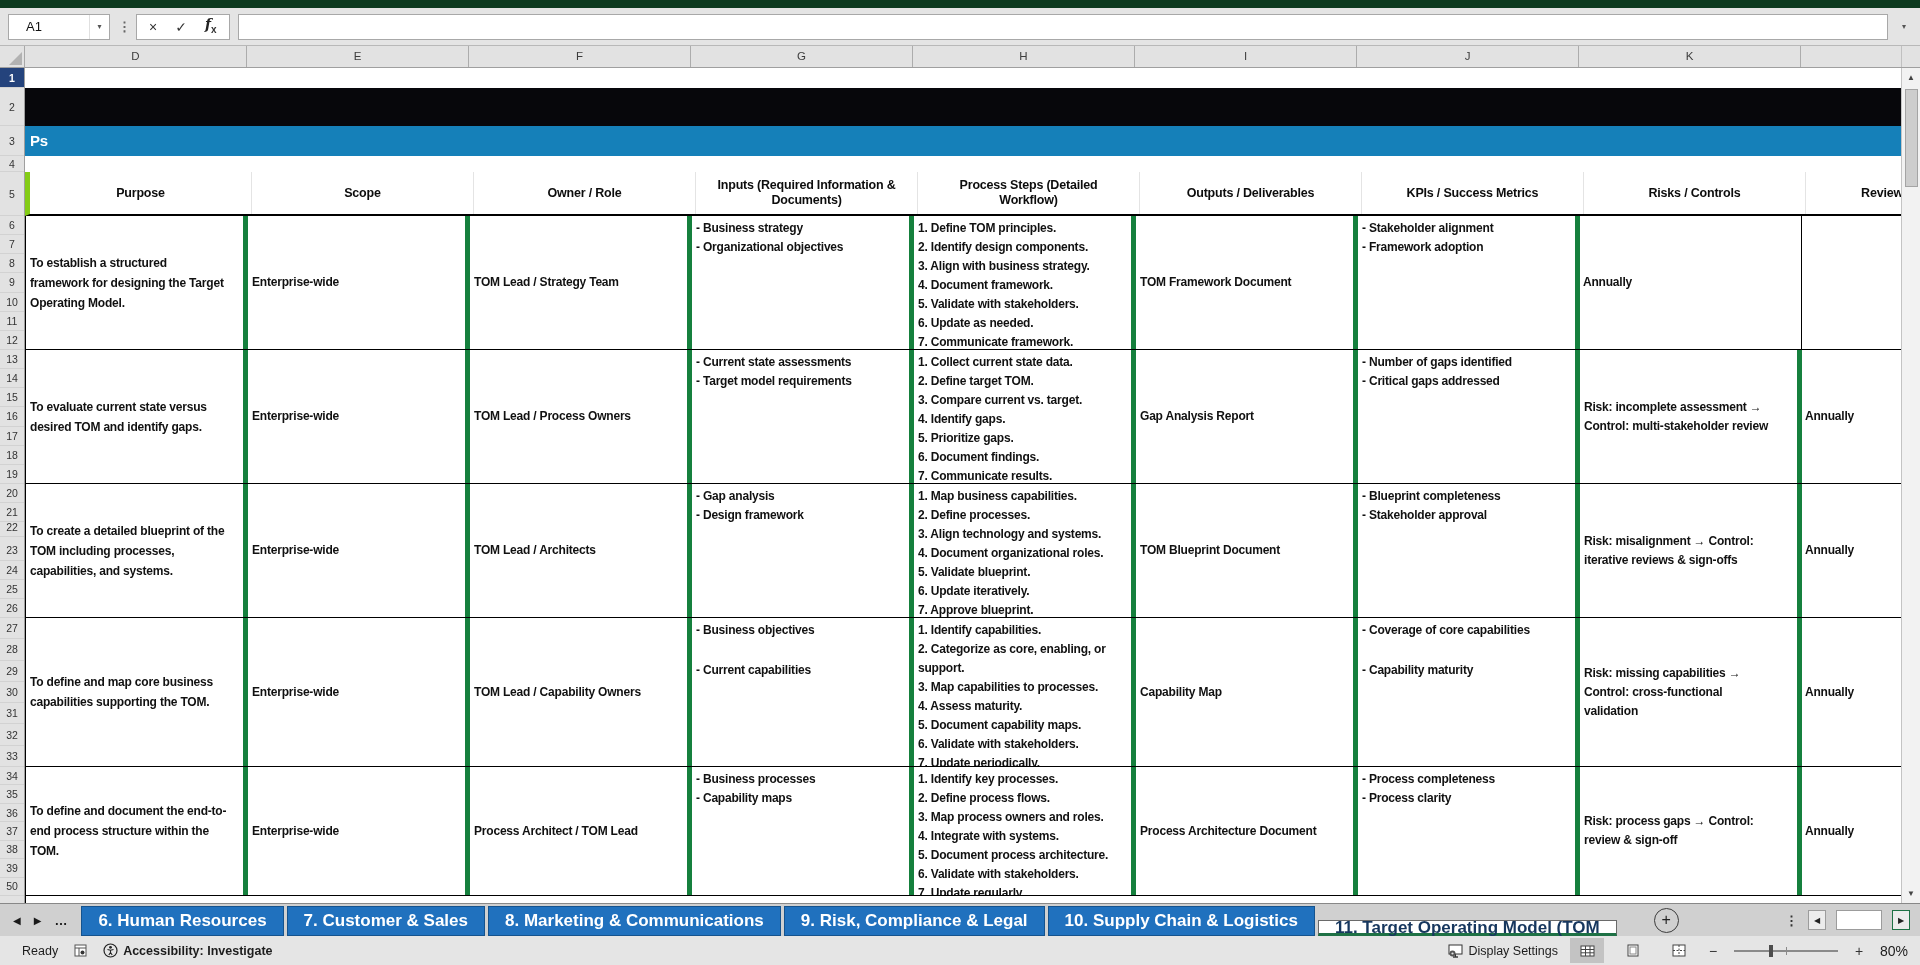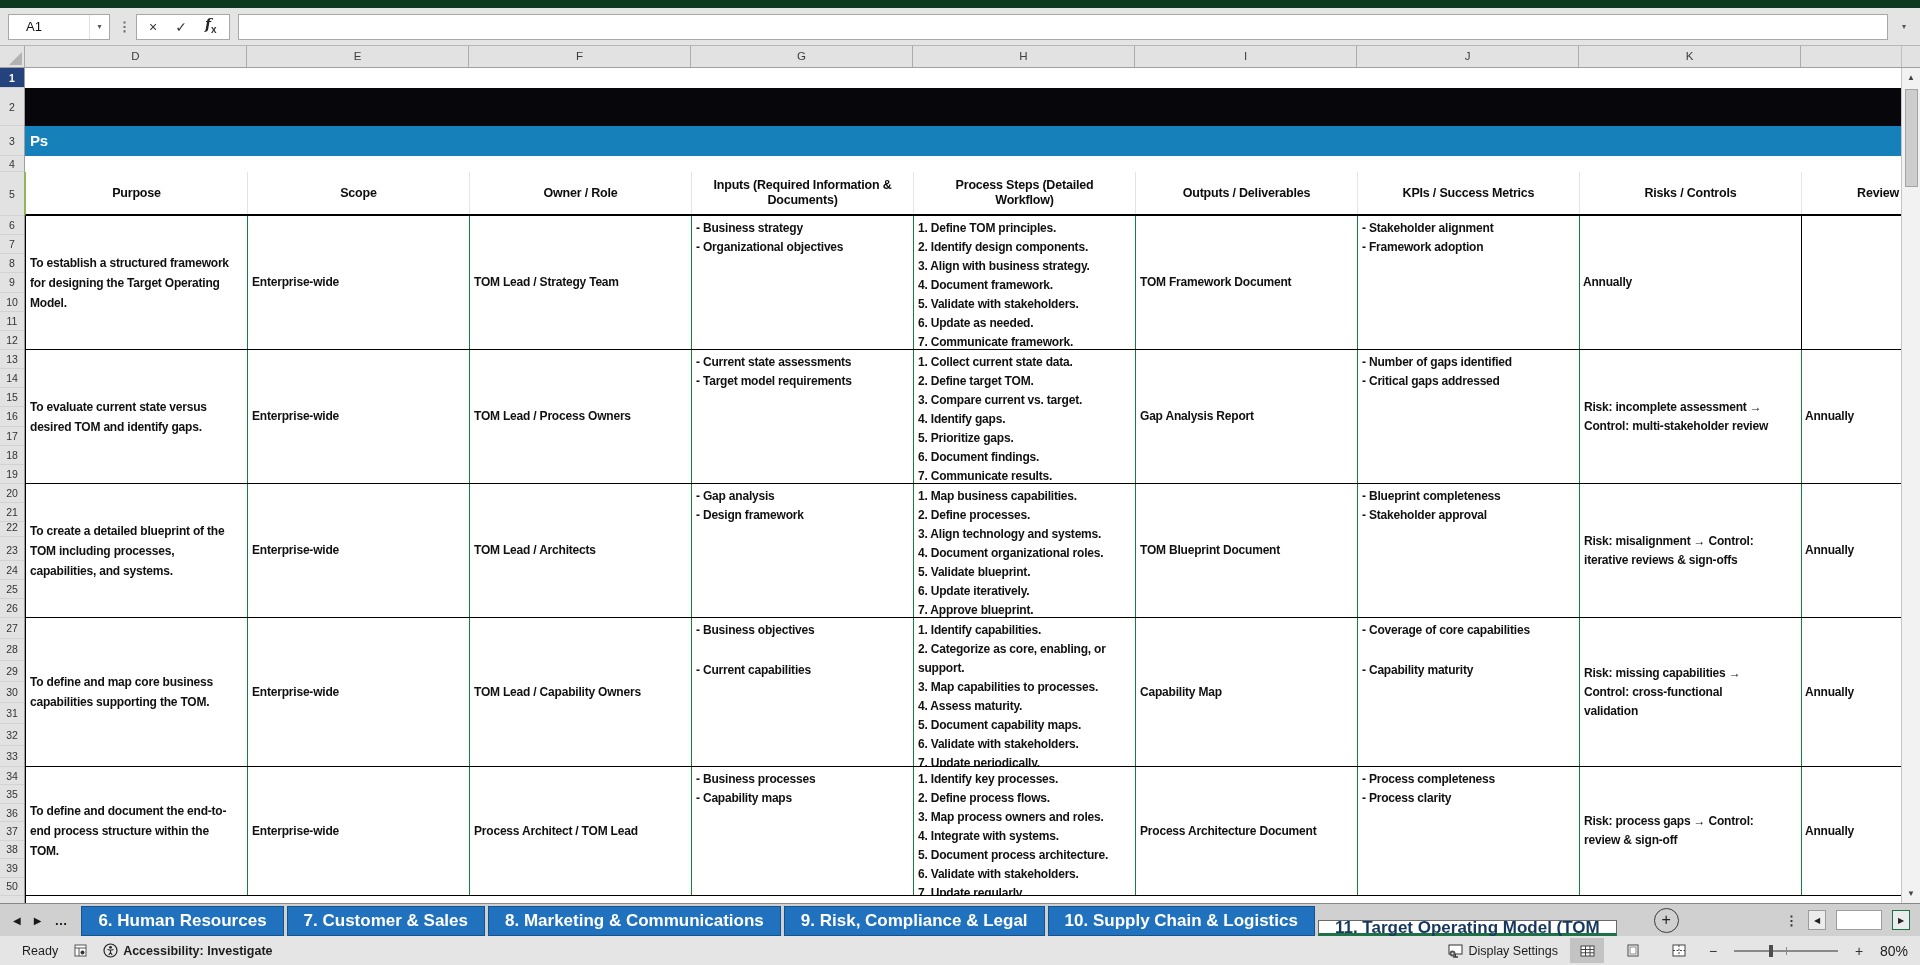--- a/index.html
+++ b/index.html
@@ -39,29 +39,29 @@
     font-size:10.5px;color:#333;border-bottom:1px solid #d2d2d2}
   .rowh.sel{background:#24437c;color:#fff;font-weight:bold}
   .cells{width:1876px;position:relative;background:#f0abfc;overflow:hidden}
 
   .r1{height:20px;background:#fff}
   .r2{height:38px;background:#07070b}
   .r3{height:30px;background:#1580b9;color:#fff;font-weight:bold;font-size:15px;line-height:30px;padding-left:5px;letter-spacing:-.2px}
   .r4{height:16px;background:#fff}
 
   .hdr-row{height:44px;display:grid;grid-template-columns:repeat(8,222px) 100px;
-    border-bottom:2.5px solid #000;border-left:1px solid #84cc16;width:1876px;background:#fff}
+    border-bottom:2.5px solid #000;border-left:5px solid #84cc16;width:1876px;background:#fff}
   .hdr-cell{display:flex;align-items:center;justify-content:center;text-align:center;
     font-weight:bold;font-size:12.5px;line-height:15px;color:#0d0d0d;padding:0 14px;
     border-right:1px solid #e4e4e4;letter-spacing:-.2px;overflow:hidden}
   .hdr-cell.review{justify-content:flex-end;padding:0 2px;white-space:nowrap;border-right:1px solid #000}
 
   .block{display:grid;grid-template-columns:repeat(8,222px) 100px;width:1876px;
     border-bottom:1px solid #000;border-left:1px solid #000;background:#fff;overflow:hidden}
-  .bcell{border-right:1px solid #15803d;padding:2px 4px;font-size:12px;font-weight:bold;color:#111;
+  .bcell{border-right:5px solid #15803d;padding:2px 4px;font-size:12px;font-weight:bold;color:#111;
     letter-spacing:-.2px;overflow:hidden;line-height:19px}
   .bcell:last-child{border-right:1px solid #000}
   .vc{display:flex;flex-direction:column;justify-content:center}
   .p-cell{line-height:20px;padding-right:16px}
   .list{padding-top:3px}
   .li{line-height:19px;white-space:normal}
   .spaced .li + .li{margin-top:21px}
   .risk{padding-right:24px}
   .rev{padding-left:3px}
   .sliver{height:7px;width:1876px;border-left:1px solid #000;background:#fff}

